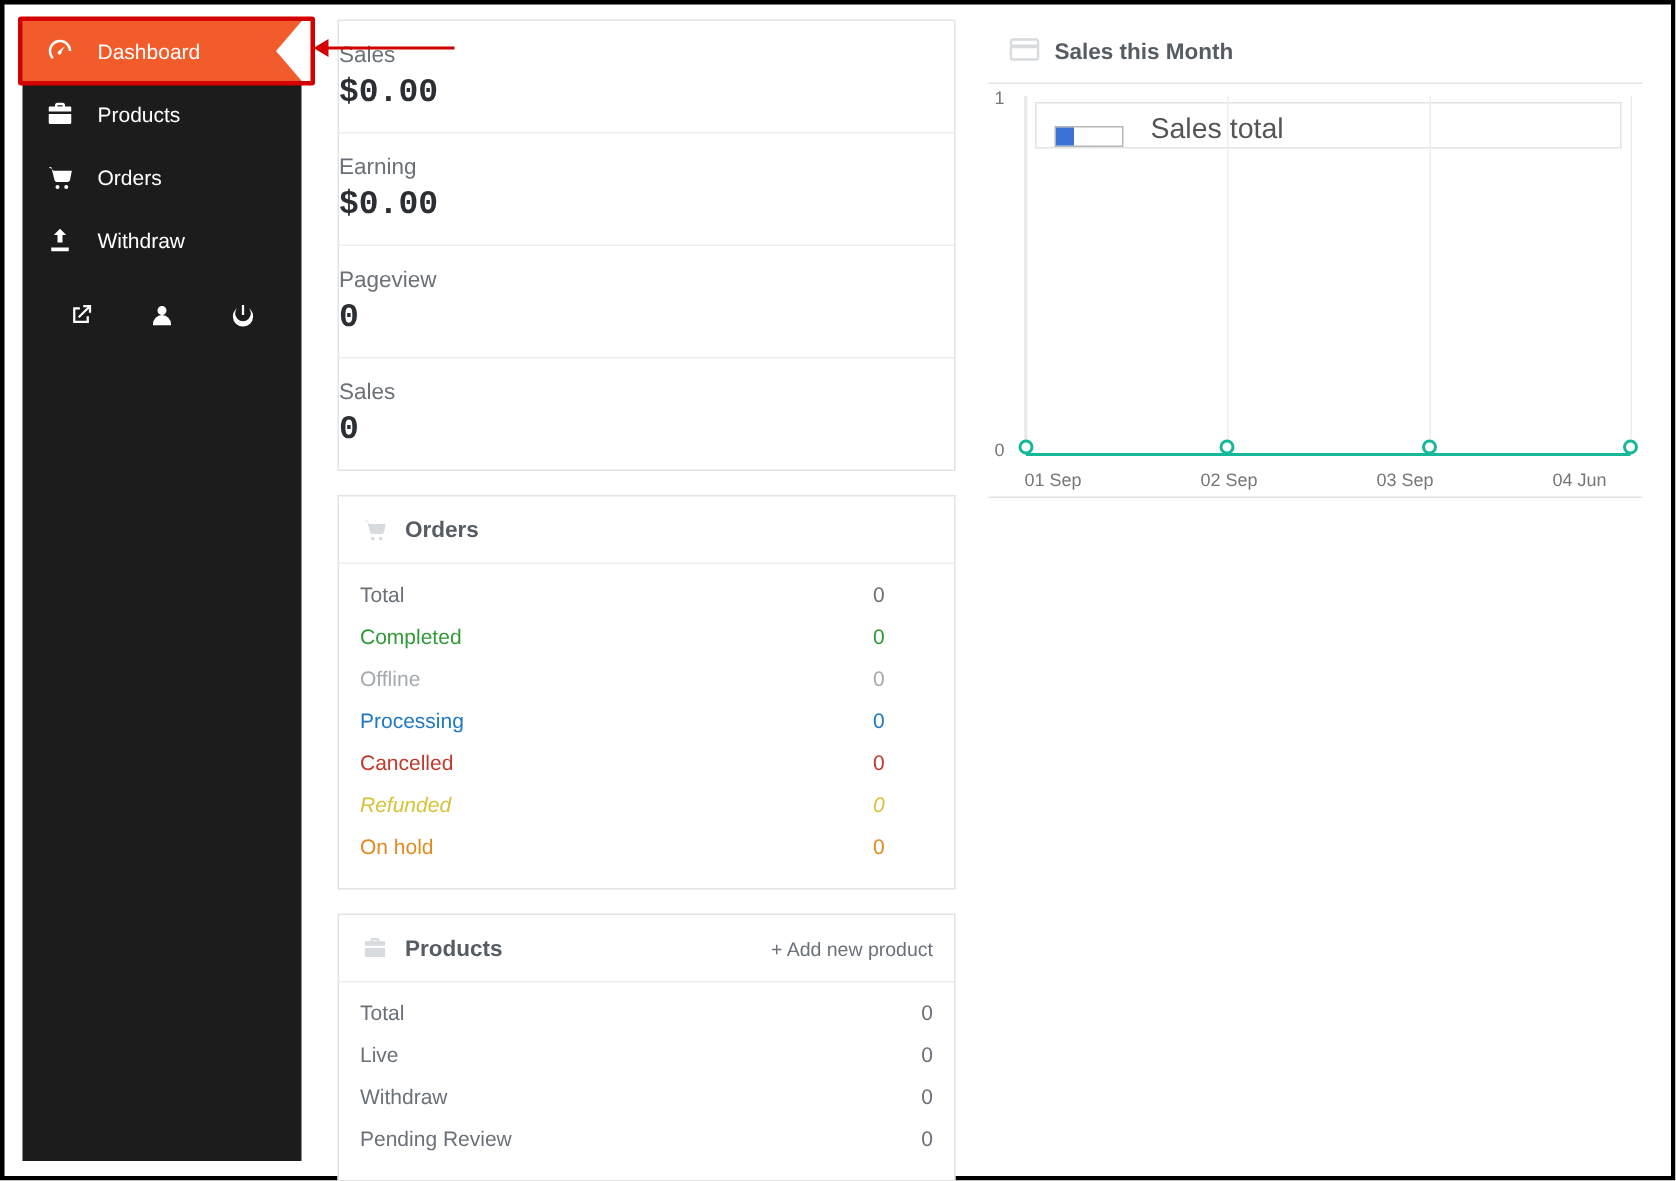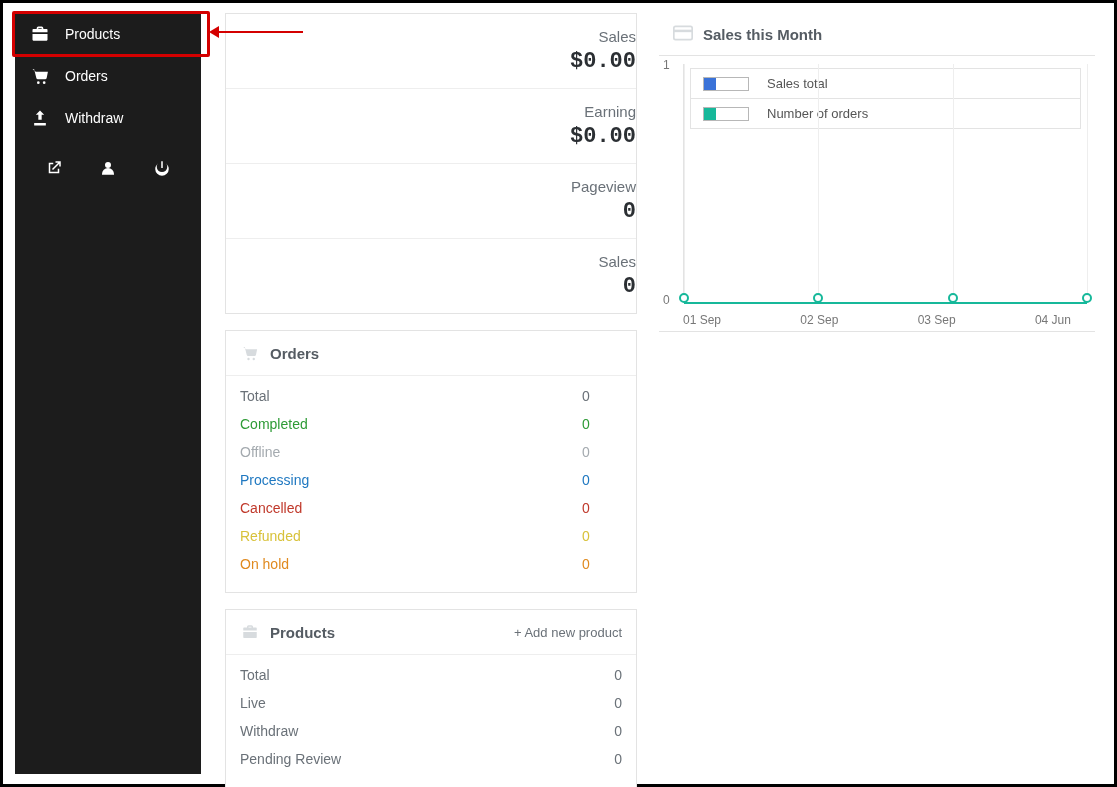--- a/index.html
+++ b/index.html
@@ -24,70 +24,78 @@
   .annot-box { position: absolute; left: 9px; top: 8px; width: 198px; height: 46px; border: 3px solid #d40000; border-radius: 2px; pointer-events: none; }
   .annot-arrow { position: absolute; left: 214px; top: 28px; width: 86px; height: 2px; background: #d40000; pointer-events: none; }
   .annot-arrow::before { content: ""; position: absolute; left: -8px; top: -5px; width: 0; height: 0; border-top: 6px solid transparent; border-bottom: 6px solid transparent; border-right: 10px solid #d40000; }
 
   
   .main { flex: 1; display: flex; gap: 22px; padding: 0 0 0 24px; }
   .col-left { width: 412px; display: flex; flex-direction: column; gap: 16px; }
   .col-right { width: 436px; }
 
   .card { border: 1px solid #e3e3e3; background: #fff; }
-  .stat-block { text-align: right; padding: 14px 0; border-bottom: 1px solid #eee; }
+  .stat-block { text-align: left; padding: 14px 0; border-bottom: 1px solid #eee; }
   .stat-block:last-child { border-bottom: none; }
   .stat-label { color: #6a7178; font-size: 15px; }
   .stat-value { color: #2b2f33; font-size: 22px; font-weight: bold; margin-top: 4px; font-family: Liberation Mono, monospace; }
 
   .card-head { display: flex; align-items: center; padding: 12px 14px; border-bottom: 1px solid #eee; }
   .card-head .hicon { width: 20px; height: 20px; margin-right: 10px; display: inline-flex; align-items: center; justify-content: center; }
   .card-head .htitle { font-weight: bold; color: #555c63; font-size: 15px; flex: 1; }
   .card-head .haction { color: #6a7178; font-size: 13px; cursor: pointer; }
 
   .kv-list { padding: 6px 14px 14px; }
   .kv { display: flex; justify-content: space-between; padding: 6px 0; font-size: 14px; }
   .kv .k { color: #6a7178; }
   .kv .v { color: #6a7178; width: 40px; text-align: left; }
   .c-total .k, .c-total .v { color: #6a7178; }
   .c-completed .k, .c-completed .v { color: #2e9b36; }
   .c-pending .k, .c-pending .v { color: #a4aaaf; }
   .c-processing .k, .c-processing .v { color: #1f78c1; }
   .c-cancelled .k, .c-cancelled .v { color: #c0392b; }
-  .c-refunded .k, .c-refunded .v { color: #d8c23a; }
+  .c-refunded .k, .c-refunded .v { color: #d8c23a; font-style: italic; }
   .c-onhold .k, .c-onhold .v { color: #e08a1f; }
   .c-plain .k, .c-plain .v { color: #6a7178; }
   .kv.right .v { text-align: right; width: auto; }
 
   
   .chart-card { border-bottom: 1px solid #e3e3e3; }
   .chart-head { display: flex; align-items: center; padding: 12px 14px; }
   .chart-head .hicon { width: 20px; height: 18px; margin-right: 10px; }
   .chart-head .htitle { font-weight: bold; color: #555c63; font-size: 15px; }
   .legend { border: 1px solid #e3e3e3; border-bottom: none; }
-  .legend-row { display: flex; align-items: center; height: 30px; padding: 0 12px; border-bottom: 1px solid #e3e3e3; font-size: 13px; color: #555; }
+  .legend-row { display: flex; align-items: flex-end; height: 30px; padding: 0 12px; border-bottom: 1px solid #e3e3e3; font-size: 19px; color: #555; }
   .legend-swatch { width: 46px; height: 14px; border: 1px solid #b7b7b7; margin-right: 18px; position: relative; }
   .legend-swatch .fill { position: absolute; left: 0; top: 0; bottom: 0; width: 12px; }
   .chart-body { position: relative; height: 276px; border-top: 1px solid #e3e3e3; }
   .chart-plot { position: absolute; left: 24px; right: 8px; top: 8px; bottom: 28px; border-left: 1px solid #e3e3e3; }
   .y-tick { position: absolute; font-size: 12px; color: #777; }
   .grid-v { position: absolute; top: 0; bottom: 0; width: 0; border-left: 1px solid #eee; }
   .line-series { position: absolute; left: 0; right: 0; height: 2px; background: #16b89a; }
   .pt { position: absolute; width: 10px; height: 10px; border: 2px solid #16b89a; background: #fff; border-radius: 50%; transform: translate(-50%, -50%); }
   .x-labels { position: absolute; left: 24px; right: 24px; bottom: 4px; display: flex; justify-content: space-between; font-size: 12px; color: #777; }
 
   svg { display: block; }
 </style>
 </head>
 <body>
 
 <div class="frame">
   <div class="layout">
 
     <div class="sidebar">
+      <div class="side-item active">
+        <span class="ico">
+          <svg width="20" height="20" viewBox="0 0 24 24" fill="#fff">
+              <path d="M12 3a9 9 0 0 0-9 9 9 9 0 0 0 2.6 6.3l1.4-1.4A7 7 0 1 1 19 12h2A9 9 0 0 0 12 3zm-1 9l5-4-3 5a1.5 1.5 0 1 1-2-1z"></path>
+            </svg>
+        </span>
+        <span>Dashboard</span>
+      </div>
       <div class="side-item">
         <span class="ico">
           <svg width="20" height="20" viewBox="0 0 24 24" fill="#fff">
               <path d="M10 3h4a2 2 0 0 1 2 2v1h4a1 1 0 0 1 1 1v3H3V7a1 1 0 0 1 1-1h4V5a2 2 0 0 1 2-2zm0 3h4V5h-4v1zM3 12h18v7a1 1 0 0 1-1 1H4a1 1 0 0 1-1-1v-7z"></path>
             </svg>
         </span>
         <span>Products</span>
       </div>
       <div class="side-item">
         <span class="ico">
@@ -241,26 +249,20 @@
 
             <div class="chart-plot">
 
               <div class="legend" style="position:absolute; left:6px; top:4px; width:calc(100% - 12px); background:#fff;">
                 <div class="legend-row">
                   <span class="legend-swatch">
                       <span class="fill" style="background:#3a72d8;"></span>
                     </span>
                   <span>Sales total</span>
                 </div>
-                <div class="legend-row">
-                  <span class="legend-swatch">
-                      <span class="fill" style="background:#16b89a;"></span>
-                    </span>
-                  <span>Number of orders</span>
-                </div>
               </div>
 
               <div class="grid-v" style="left:0%;"></div>
               <div class="grid-v" style="left:33.33%;"></div>
               <div class="grid-v" style="left:66.66%;"></div>
               <div class="grid-v" style="left:100%;"></div>
 
               <div class="line-series" style="bottom:-1px;"></div>
               <span class="pt" style="left:0%;   bottom:-5px;"></span>
               <span class="pt" style="left:33.33%;bottom:-5px;"></span>

